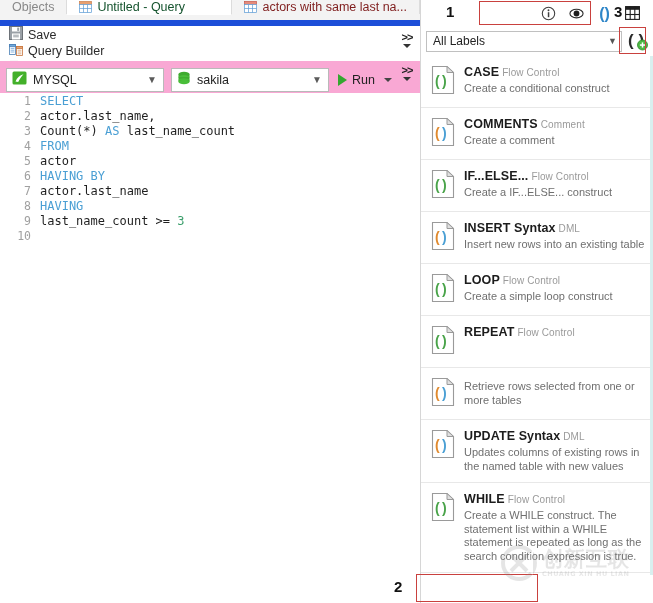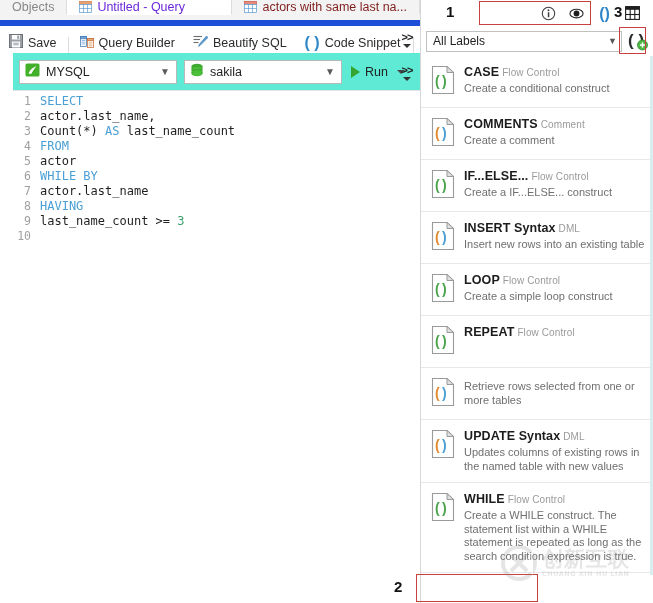--- a/index.html
+++ b/index.html
@@ -13,35 +13,35 @@
   #app { position:relative; width:653px; height:603px; background:#fff; }
 
   
   #left { position:absolute; left:0; top:0; width:420px; height:603px; background:#fff; }
 
   
   .tabbar { position:absolute; left:0; top:0; width:420px; height:26px;
             background:#f3f3f3; border-bottom:6px solid #1d4ed8; display:flex; align-items:flex-start; }
   .tab { display:flex; align-items:center; gap:5px; padding:0 12px; font-size:12.5px;
          color:#888; border-right:1px solid #dcdcdc; background:#f3f3f3; white-space:nowrap; }
-  .tab.active { background:#ffffff; border-bottom:1px solid #ffffff; color:#6d28d9; }
+  .tab.active { background:#ffffff; border-bottom:1px solid #ffffff; color:#14532d; }
   .tab.plain { border-right:1px solid #dcdcdc; }
   .grid-ico { width:13px; height:12px; display:block; }
 
   
   .toolbar1 { position:absolute; left:0; top:26px; width:420px; height:29px;
-              background:#fff; display:flex; align-items:flex-end; }
+              background:#fff; display:flex; align-items:flex-start;flex-direction:column; }
   .tb-btn { display:flex; align-items:center; gap:5px; padding:0 9px; height:25px; cursor:default;
             font-size:12.5px; color:#2b2b2b; white-space:nowrap; }
   .tb-sep { width:1px; height:18px; background:#dcdcdc; margin:0 2px; }
 
   
-  .toolbar2 { position:absolute; left:0; top:53px; width:420px; height:38px;
-              background:#5eead4; display:flex; align-items:center; padding:0 6px; gap:7px;
-              border-bottom:1px solid #e3e3e3;margin-left:13px; }
+  .toolbar2 { position:absolute; left:0; top:61px; width:420px; height:38px;
+              background:#f9a8d4; display:flex; align-items:center; padding:0 6px; gap:7px;
+              border-bottom:1px solid #e3e3e3; }
   .combo { height:24px; border:1px solid #b9b9b9; background:#fff; display:flex; align-items:center;
            gap:6px; padding:0 4px 0 5px; font-size:12.5px; color:#222; }
   .combo .cap { flex:1; white-space:nowrap; overflow:hidden; }
   .combo .chev { color:#5a5a5a; font-size:10px; padding-right:2px; }
   #combo-conn { width:158px; }
   #combo-db   { width:158px; }
   .runbtn { display:flex; align-items:center; gap:5px; font-size:12.5px; color:#222; padding-left:2px;}
   .tri-green { width:0;height:0;border-left:9px solid #34a62f;border-top:6px solid transparent;border-bottom:6px solid transparent; }
   .caret-sm { width:0;height:0;border-top:4px solid #444;border-left:4px solid transparent;border-right:4px solid transparent; }
 
@@ -249,21 +249,21 @@
         <div class="eline">
           <div class="gutter">4</div>
           <div class="code"><span class="kw">FROM</span></div>
         </div>
         <div class="eline">
           <div class="gutter">5</div>
           <div class="code"><span>actor</span></div>
         </div>
         <div class="eline">
           <div class="gutter">6</div>
-          <div class="code"><span class="kw">WHILE BY</span></div>
+          <div class="code"><span class="kw">HAVING BY</span></div>
         </div>
         <div class="eline">
           <div class="gutter">7</div>
           <div class="code"><span>actor.last_name</span></div>
         </div>
         <div class="eline">
           <div class="gutter">8</div>
           <div class="code"><span class="kw">HAVING</span></div>
         </div>
         <div class="eline">

